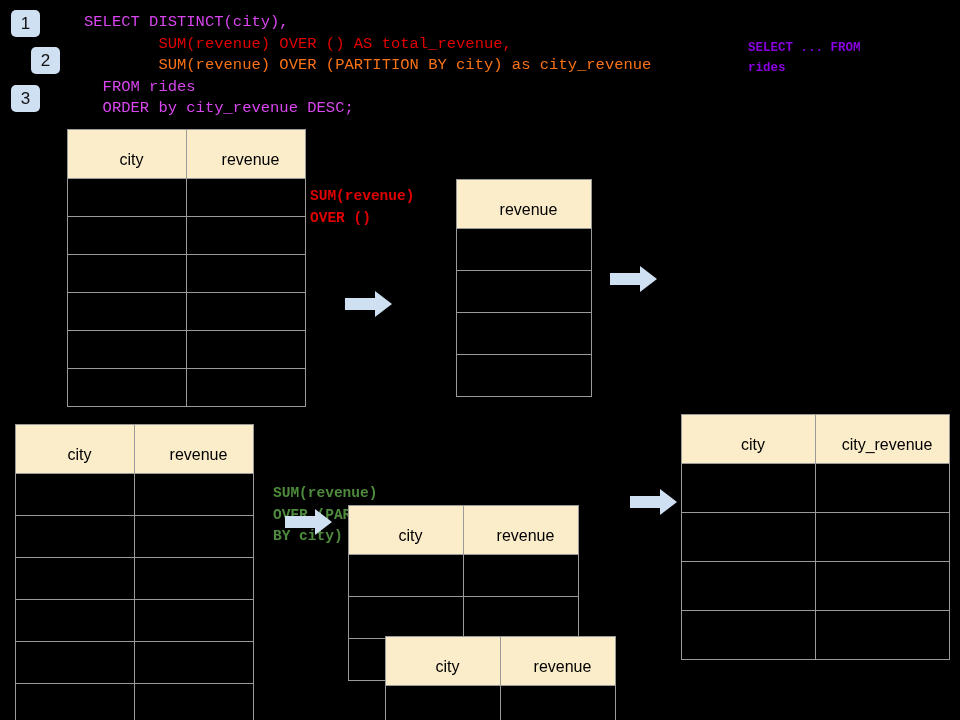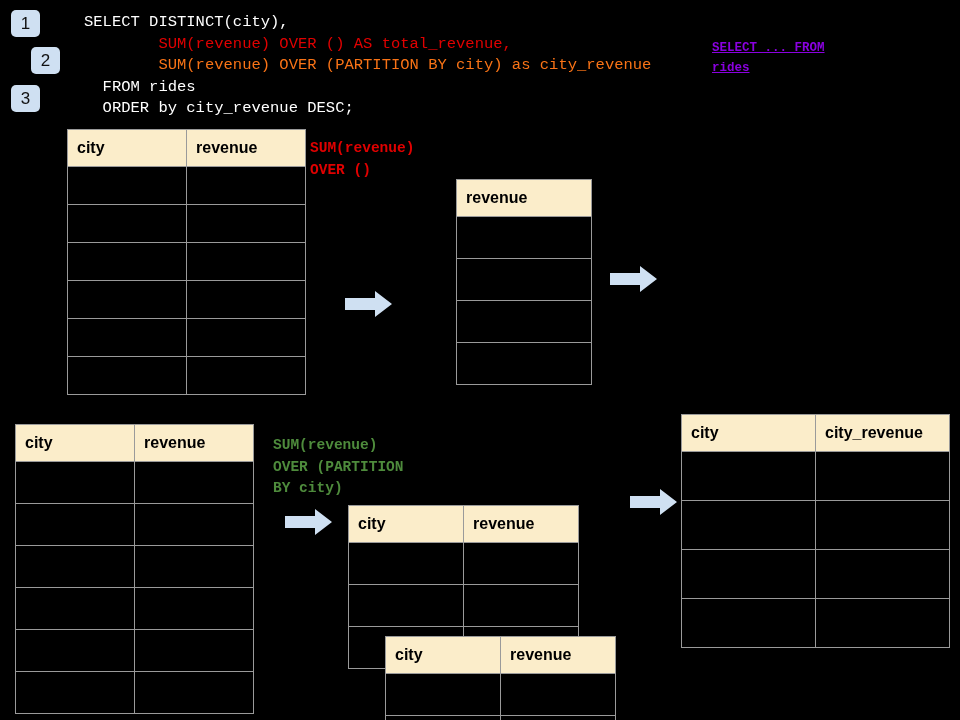--- a/index.html
+++ b/index.html
@@ -34,21 +34,21 @@
   
   .sql {
     position: absolute;
     font-family: "Liberation Mono", monospace;
     font-size: 15.5px;
     line-height: 21.5px;
     white-space: pre;
     letter-spacing: 0px;
   }
   .sql-line { white-space: pre; }
-  .c-purple { color: #ffffff; }
+  .c-purple { color: #d946ef; }
   .c-red    { color: #E00000; }
   .c-green  { color: #f97316; }
 
   .side-label {
     position: absolute;
     font-family: "Liberation Mono", monospace;
     font-size: 12.5px;
     line-height: 20px;
     color: #8A00E0;
     white-space: pre;
@@ -56,43 +56,44 @@
   }
 
   
   .annot {
     position: absolute;
     font-family: "Liberation Mono", monospace;
     font-size: 14.5px;
     line-height: 21.5px;
     white-space: pre;
     font-weight: bold;
+    margin-top: 48px;
   }
 
   
   .tbl {
     position: absolute;
     border-collapse: collapse;
     table-layout: fixed;
     background: #000000;
   }
   .tbl td, .tbl th {
     border: 1px solid #9A9A9A;
     padding: 0;
     margin: 0;
     background: #000000;
   }
   .tbl th {
     background: #FBEDCA;
     color: #000000;
     font-family: "Liberation Sans", sans-serif;
-    font-weight: bold;
+    font-weight: normal;
     font-size: 16px;
-    text-align: left;
-    padding: 0 0 0 9px;
+    text-align: center;
+    padding: 12px 0 0 9px;
     height: 36px;
     vertical-align: middle;
   }
 
   
   .arrow {
     position: absolute;
   }
 </style>
 </head>
@@ -101,21 +102,21 @@
 <div id="canvas">
 
   <div id="badges-host">
       <div class="badge" style="left: 11px; top: 10px;"><span>1</span></div>
       <div class="badge" style="left: 31px; top: 47px;"><span>2</span></div>
       <div class="badge" style="left: 11px; top: 85px;"><span>3</span></div>
     </div>
 
   <div class="sql" id="sql-block" style="left:84px; top:12px;"><div class="sql-line c-purple">SELECT DISTINCT(city),</div><div class="sql-line c-red">        SUM(revenue) OVER () AS total_revenue,</div><div class="sql-line c-green">        SUM(revenue) OVER (PARTITION BY city) as city_revenue</div><div class="sql-line c-purple">  FROM rides</div><div class="sql-line c-purple">  ORDER by city_revenue DESC;</div></div>
 
-  <div class="side-label" id="side-label" style="left:712px; top:38px;text-decoration:underline;">SELECT ... FROM
+  <div class="side-label" id="side-label" style="left:748px; top:38px;">SELECT ... FROM
 rides</div>
 
   <div id="annot-host">
       <div class="annot" style="left: 310px; top: 138px; color: rgb(224, 0, 0);">SUM(revenue)
 OVER ()</div>
       <div class="annot" style="left: 273px; top: 435px; color: rgb(78, 139, 60);">SUM(revenue)
 OVER (PARTITION
 BY city)</div>
     </div>
 

